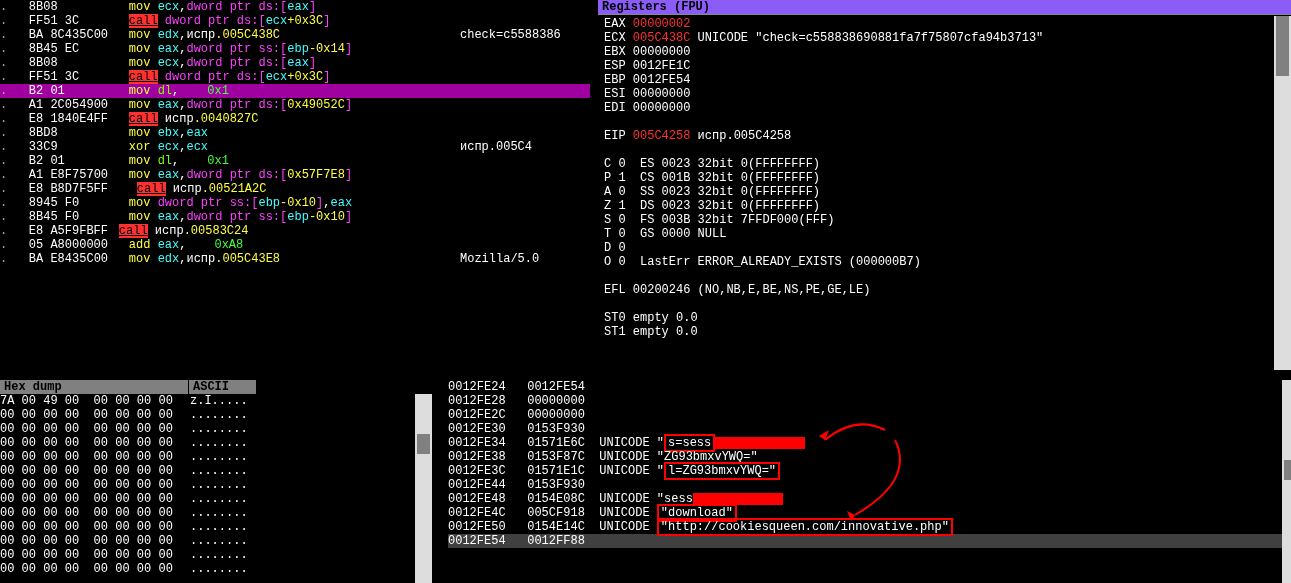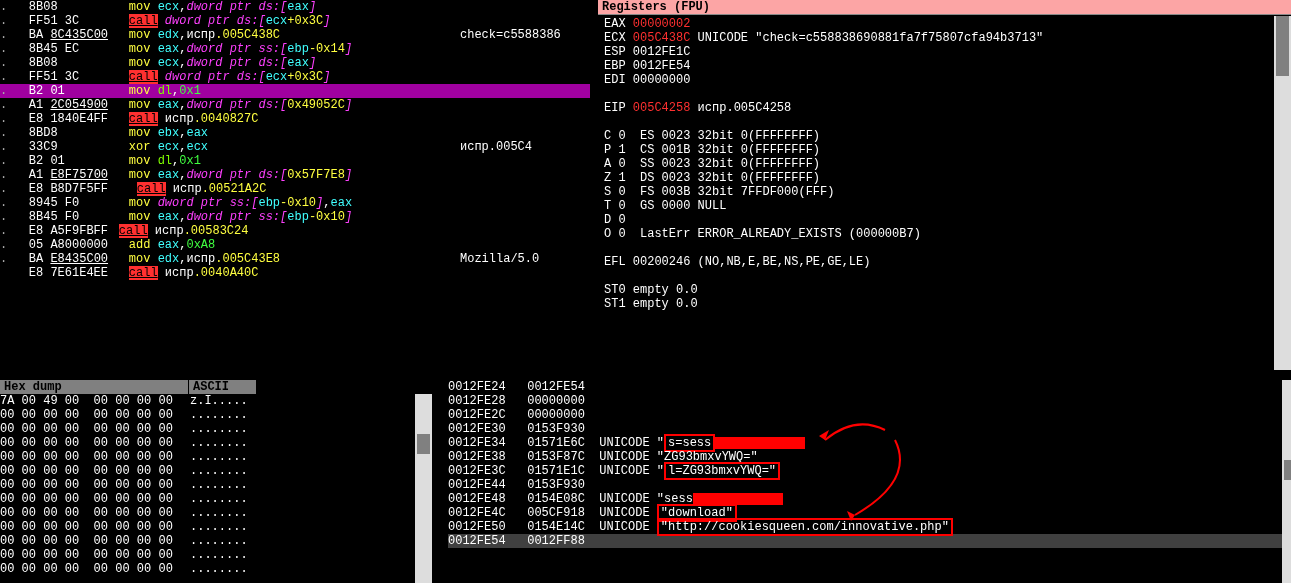--- a/index.html
+++ b/index.html
@@ -1,34 +1,34 @@
 <!DOCTYPE html>
 <html><head>
 <meta charset="utf-8">
 <style>
   * { margin:0; padding:0; box-sizing:border-box; }
   body { background:#000; color:#fff; font-family:'Courier New',monospace; font-size:12px; line-height:14px; width:1291px; height:583px; overflow:hidden; position:relative; }
   .pane { position:absolute; background:#000; }
   #disasm { left:0; top:0; width:590px; height:310px; overflow:hidden; }
   #regs   { left:598px; top:0; width:693px; height:370px; }
-  #regs-title { background:#fca5a5; color:#000; font-weight:bold; padding:0 4px; width:100%; border-bottom:1px solid #888; }
+  #regs-title { background:#8b5cf6; color:#000; font-weight:bold; padding:0 4px; width:100%; border-bottom:1px solid #888; }
   #hex    { left:0; top:380px; width:432px; height:203px; }
   #stack  { left:448px; top:380px; width:851px; height:203px; }
   .hdr { background:#808080; color:#000; font-weight:bold; padding:0 4px; display:inline-block; }
   .row { white-space:pre; }
   .grey { color:#aaa; }
   .red { color:#ff3030; }
   .redbg { background:#ff3030; color:#000;text-decoration:underline; }
   .yel { color:#ffff40; }
   .cyan{ color:#40ffff; }
-  .mag { color:#ff40ff;font-style:italic; }
-  .grn { color:#40ff40; }
+  .mag { color:#ff40ff; }
+  .grn { color:#40ff40;margin-left:28px; }
   .lime{ color:#80ff00; }
   .wht { color:#ffffff; }
-  .und { text-decoration:underline; }
+  .und { }
   .hl  { background:#a000a0; }
   .sel { background:#404040; }
   .redact{ background:#f00; display:inline-block; width:90px; height:12px; vertical-align:middle;}
   .vscroll{ position:absolute; right:0; top:0; bottom:0; width:17px; background:#ddd;}
   .vscroll .thumb{ position:absolute; left:2px; right:2px; background:#808080; }
 </style>
 </head>
 <body>
 
 <div id="disasm" class="pane">
@@ -44,30 +44,31 @@
     <div class="row"><span class="grey">.   </span><span class="wht" style="display:inline-block;width:100px">8BD8</span><span class="yel">mov</span> <span class="cyan">ebx</span><span class="wht">,</span><span class="cyan">eax</span></div>
     <div class="row"><span class="grey">.   </span><span class="wht" style="display:inline-block;width:100px">33C9</span><span class="yel">xor</span> <span class="cyan">ecx</span><span class="wht">,</span><span class="cyan">ecx</span><span class="wht" style="position:absolute;left:460px">испр.005C4</span></div>
     <div class="row"><span class="grey">.   </span><span class="wht" style="display:inline-block;width:100px">B2 01</span><span class="yel">mov</span> <span class="lime">dl</span><span class="wht">,</span><span class="grn">0x1</span></div>
     <div class="row"><span class="grey">.   </span><span class="wht" style="display:inline-block;width:100px">A1 <span class="und">E8F75700</span></span><span class="yel">mov</span> <span class="cyan">eax</span><span class="wht">,</span><span class="mag">dword ptr ds:[</span><span class="yel">0x57F7E8</span><span class="mag">]</span></div>
     <div class="row"><span class="grey">.   </span><span class="wht" style="display:inline-block;width:108px">E8 B8D7F5FF</span><span class="redbg">call</span> <span class="wht">испр</span><span class="yel">.00521A2C</span></div>
     <div class="row"><span class="grey">.   </span><span class="wht" style="display:inline-block;width:100px">8945 F0</span><span class="yel">mov</span> <span class="mag">dword ptr ss:[</span><span class="cyan">ebp</span><span class="yel">-0x10</span><span class="mag">]</span><span class="wht">,</span><span class="cyan">eax</span></div>
     <div class="row"><span class="grey">.   </span><span class="wht" style="display:inline-block;width:100px">8B45 F0</span><span class="yel">mov</span> <span class="cyan">eax</span><span class="wht">,</span><span class="mag">dword ptr ss:[</span><span class="cyan">ebp</span><span class="yel">-0x10</span><span class="mag">]</span></div>
     <div class="row"><span class="grey">.   </span><span class="wht" style="display:inline-block;width:90px">E8 A5F9FBFF</span><span class="redbg">call</span> <span class="wht">испр</span><span class="yel">.00583C24</span></div>
     <div class="row"><span class="grey">.   </span><span class="wht" style="display:inline-block;width:100px">05 A8000000</span><span class="yel">add</span> <span class="cyan">eax</span><span class="wht">,</span><span class="grn">0xA8</span></div>
     <div class="row"><span class="grey">.   </span><span class="wht" style="display:inline-block;width:100px">BA <span class="und">E8435C00</span></span><span class="yel">mov</span> <span class="cyan">edx</span><span class="wht">,</span><span class="wht">испр</span><span class="yel">.005C43E8</span><span class="wht" style="position:absolute;left:460px">Mozilla/5.0</span></div>
-    <div class="row"><span class="grey">    </span><span class="wht" style="display:inline-block;width:100px">E8 7E61E4EE</span><span class="redbg">call</span> <span class="wht">испр</span><span class="yel">.0040A40C</span></div>
   </div>
 
 <div id="regs" class="pane">
   <div id="regs-title">Registers (FPU)</div>
   <div id="regs-body" style="padding:2px 6px;">
       <div class="row">EAX <span class="red">00000002</span></div>
       <div class="row">ECX <span class="red">005C438C</span> UNICODE "check=c558838690881fa7f75807cfa94b3713"</div>
+      <div class="row">EBX <span class="wht">00000000</span></div>
       <div class="row">ESP <span class="wht">0012FE1C</span></div>
       <div class="row">EBP <span class="wht">0012FE54</span></div>
+      <div class="row">ESI <span class="wht">00000000</span></div>
       <div class="row">EDI <span class="wht">00000000</span></div>
       <div class="row">&nbsp;</div>
       <div class="row">EIP <span class="red">005C4258</span> испр.005C4258</div>
       <div class="row">&nbsp;</div>
       <div class="row">C 0  ES 0023 32bit 0(FFFFFFFF)</div>
       <div class="row">P 1  CS 001B 32bit 0(FFFFFFFF)</div>
       <div class="row">A 0  SS 0023 32bit 0(FFFFFFFF)</div>
       <div class="row">Z 1  DS 0023 32bit 0(FFFFFFFF)</div>
       <div class="row">S 0  FS 003B 32bit 7FFDF000(FFF)</div>
       <div class="row">T 0  GS 0000 NULL</div>

